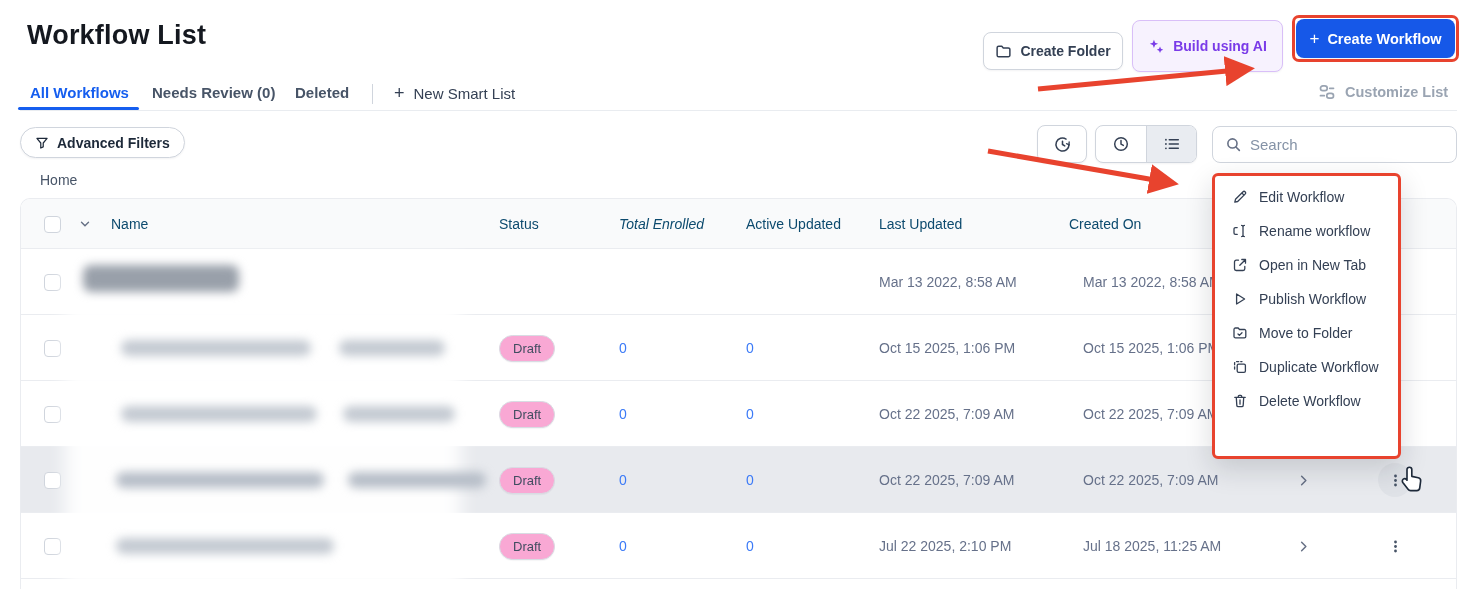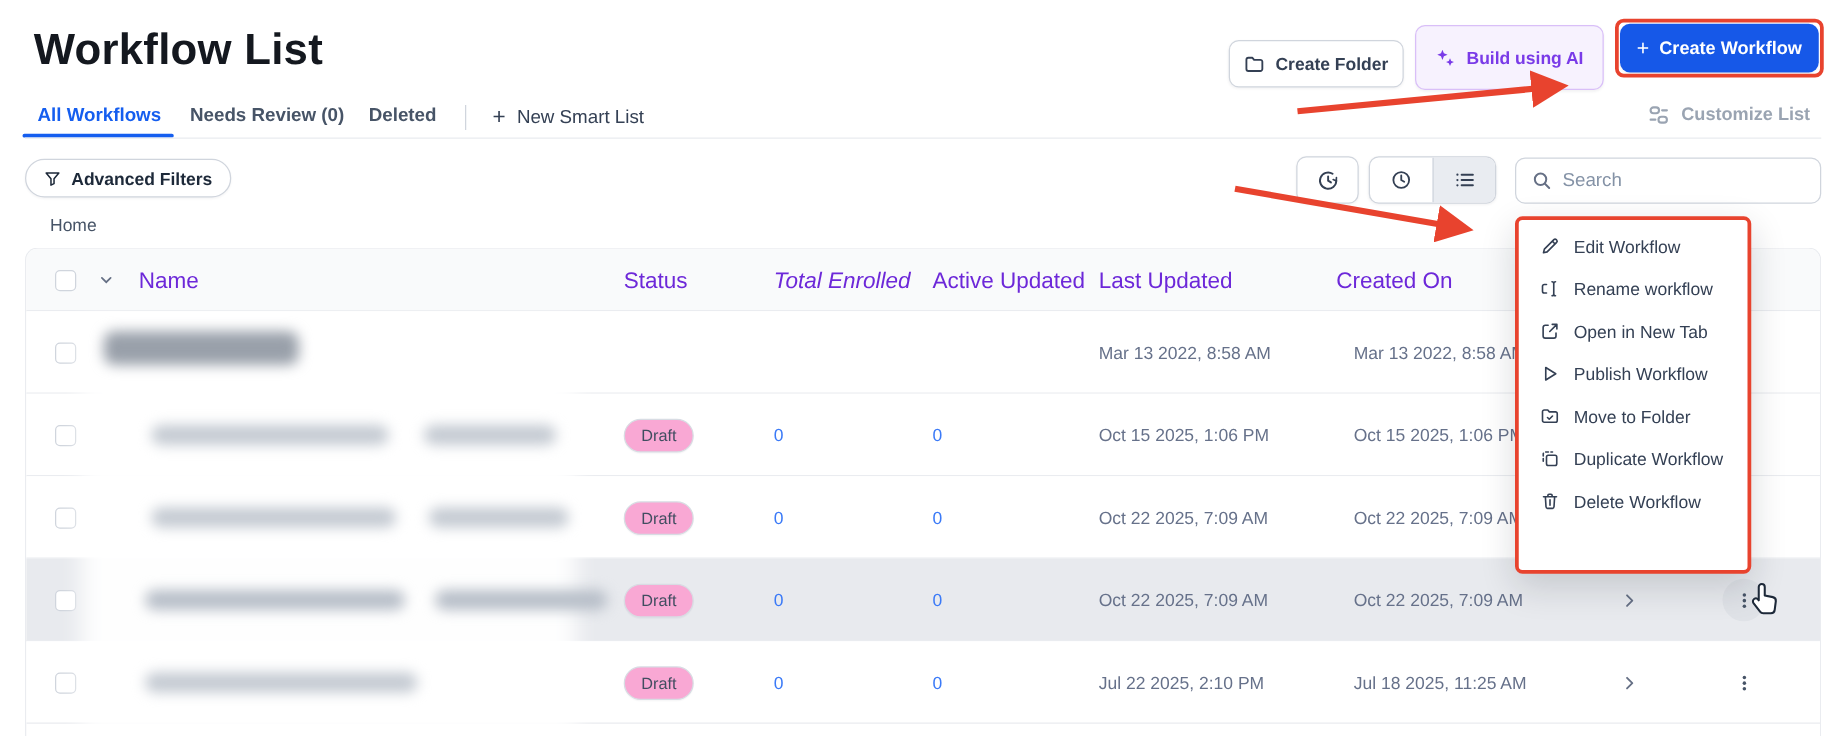--- a/index.html
+++ b/index.html
@@ -2,21 +2,21 @@
 <html><head>
 <meta charset="utf-8">
 <style>
   * { margin:0; padding:0; box-sizing:border-box; }
   body { background:#fff; font-family:"Liberation Sans", sans-serif; }
   .canvas { position:relative; width:1461px; height:589px; background:#fff; overflow:hidden; }
 
   .abs { position:absolute; }
 
   
-  .page-title { left:27px; top:20px; font-size:35px; font-weight:600; color:#14181F; letter-spacing:.2px; }
+  .page-title { left:27px; top:20px; font-size:27px; font-weight:600; color:#14181F; letter-spacing:.2px; }
   .tab { font-size:15px; font-weight:600; color:#475467; cursor:pointer; }
   .tab.active { color:#155EEF; }
   .tab-underline { height:3px; background:#155EEF; border-radius:2px; }
   .tabs-border { left:20px; top:110px; width:1437px; height:1px; background:#E9ECF0; }
   .v-divider { width:1px; height:20px; background:#D0D5DD; }
   .smart-list { font-size:15px; font-weight:500; color:#344054; display:flex; gap:9px; align-items:center; cursor:pointer; }
   .smart-plus { font-size:18px; color:#344054; font-weight:400; }
 
   
   .btn { display:flex; align-items:center; justify-content:center; gap:8px; border-radius:8px; font-size:14px; font-weight:600; cursor:pointer; box-shadow:0 1px 2px rgba(16,24,40,.05); }
@@ -35,21 +35,21 @@
   .seg + .seg { border-left:1px solid #D0D5DD; }
   .search-box { display:flex; align-items:center; gap:8px; background:#fff; border:1px solid #D0D5DD; border-radius:8px; padding:0 12px; }
   .search-box input { border:none; outline:none; font-size:15px; color:#344054; width:180px; font-family:"Liberation Sans",sans-serif; background:transparent; }
   .search-box input::placeholder { color:#8492A6; }
 
   .breadcrumb { font-size:14px; color:#475467; }
 
   
   .table { left:20px; top:198px; width:1437px; height:391px; border:1px solid #EAECF0; border-bottom:none; border-radius:10px 10px 0 0; background:#fff; overflow:hidden; }
   .thead { position:absolute; left:0; top:0; width:100%; height:50px; background:#F9FAFB; border-bottom:1px solid #EAECF0; }
-  .hdr-cell { position:absolute; top:0; height:50px; display:flex; align-items:center; font-size:18px; font-weight:500; color:#6d28d9; }
+  .hdr-cell { position:absolute; top:0; height:50px; display:flex; align-items:center; font-size:14px; font-weight:500; color:#0c4a6e; }
   .trow { position:absolute; left:0; width:100%; height:66px; background:#fff; border-bottom:1px solid #EAECF0; }
   .trow.highlight { background:#E8EAEE; }
   .cell { position:absolute; top:0; height:66px; display:flex; align-items:center; font-size:14px; color:#66718A; }
   .checkbox { width:17px; height:17px; background:#fff; border:1.5px solid #D0D5DD; border-radius:4px; cursor:pointer; }
   .badge { display:inline-flex; align-items:center; height:27px; padding:0 13px; border:1px solid #D8DCE3; border-radius:14px; background:#f9a8d4; font-size:13px; font-weight:500; color:#414D60; box-shadow:0 1px 1px rgba(16,24,40,.04); }
   .zero-link { color:#3B7AF7; font-weight:500; cursor:pointer; }
   .kebab-circle { width:34px; height:34px; border-radius:50%; background:#DFE2E7; display:flex; align-items:center; justify-content:center; }
 
   
   .blur-cloud { background:rgba(255,255,255,.94); filter:blur(9px); z-index:5; }

